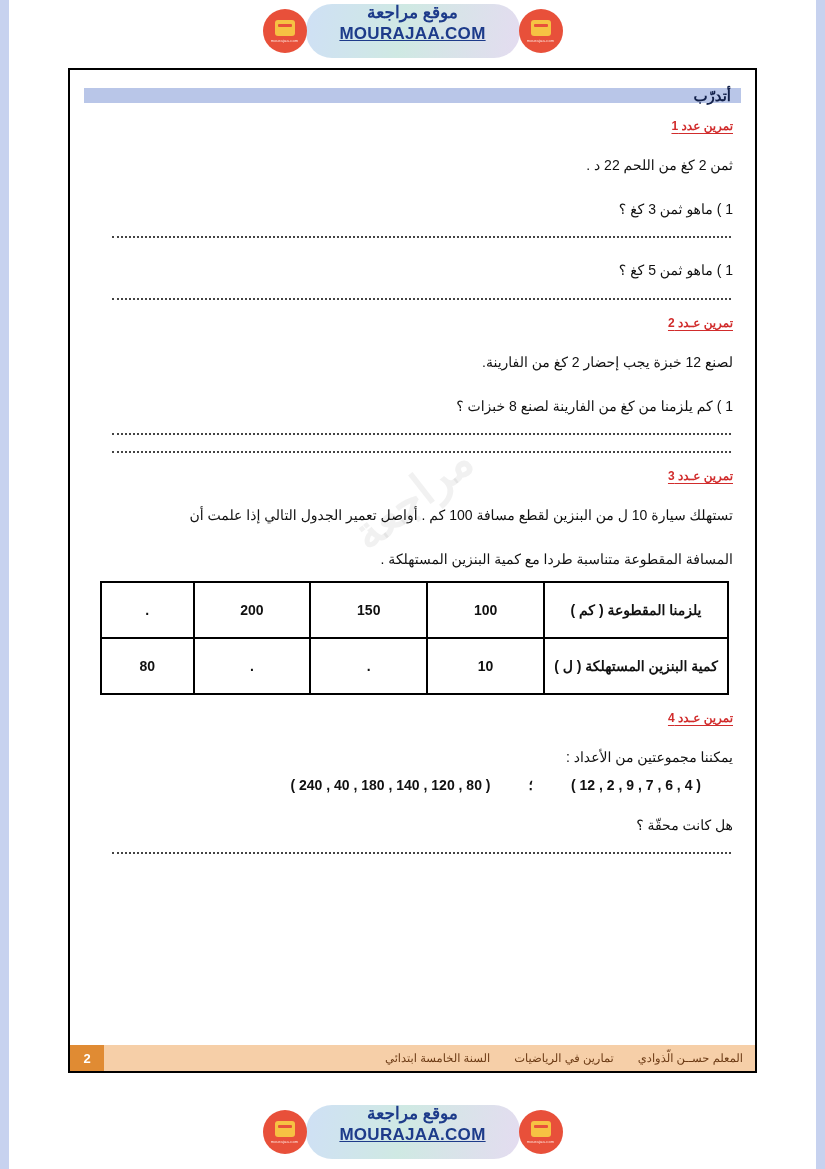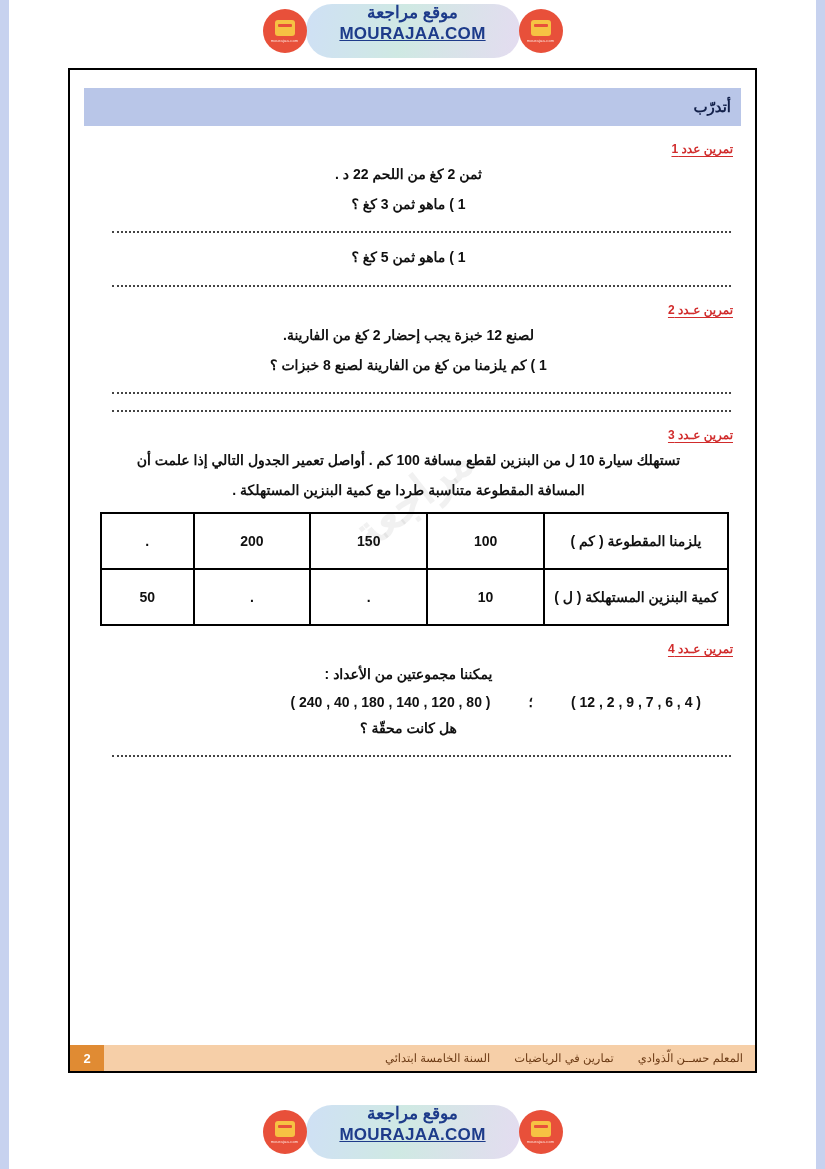--- a/index.html
+++ b/index.html
@@ -125,21 +125,21 @@
     overflow: hidden;
   }
   .sheet-inner {
     padding: 18px 14px 0 14px;
     direction: rtl;
     color: #111;
   }
 
   .title-bar {
     background: #b9c6e8;
-    height: 38px;
+    height: 15px;
     display: flex;
     align-items: center;
     padding: 0 10px;
     margin-bottom: 10px;
   }
   .title-bar span {
     font-size: 15px;
     font-weight: bold;
     color: #12204a;
   }
@@ -150,25 +150,24 @@
     font-size: 12px;
     text-decoration: underline;
     text-underline-offset: 3px;
     margin: 16px 8px 8px 0;
     letter-spacing: .5px;
   }
   .ex-title:first-of-type { margin-top: 4px; }
 
   .line {
     font-size: 14px;
-    font-weight: bold;
+    font-weight: normal;
     color: #111;
-    margin: 8px 8px 7px 0;
+    margin: 22px 8px 7px 0;
     line-height: 1.55;
-    text-align: center;
   }
 
   .dots {
     border-bottom: 2px dotted #444;
     height: 0;
     margin: 16px 10px 14px 28px;
   }
 
   
   table.data-table {
@@ -305,21 +304,21 @@
         <td>100</td>
         <td>150</td>
         <td>200</td>
         <td>.</td>
       </tr>
       <tr>
         <td class="head-cell">كمية البنزين المستهلكة ( ل )</td>
         <td>10</td>
         <td>.</td>
         <td>.</td>
-        <td>50</td>
+        <td>80</td>
       </tr>
     </tbody>
       </table>
 
     <div class="ex-title">تمرين عـدد 4</div>
     <div class="line">يمكننا مجموعتين من الأعداد :</div>
     <div class="sets-row">
       <span>( 4 , 6 , 7 , 9 , 2 , 12 )</span>
       <span class="sep">؛</span>
       <span>( 80 , 120 , 140 , 180 , 40 , 240 )</span>

